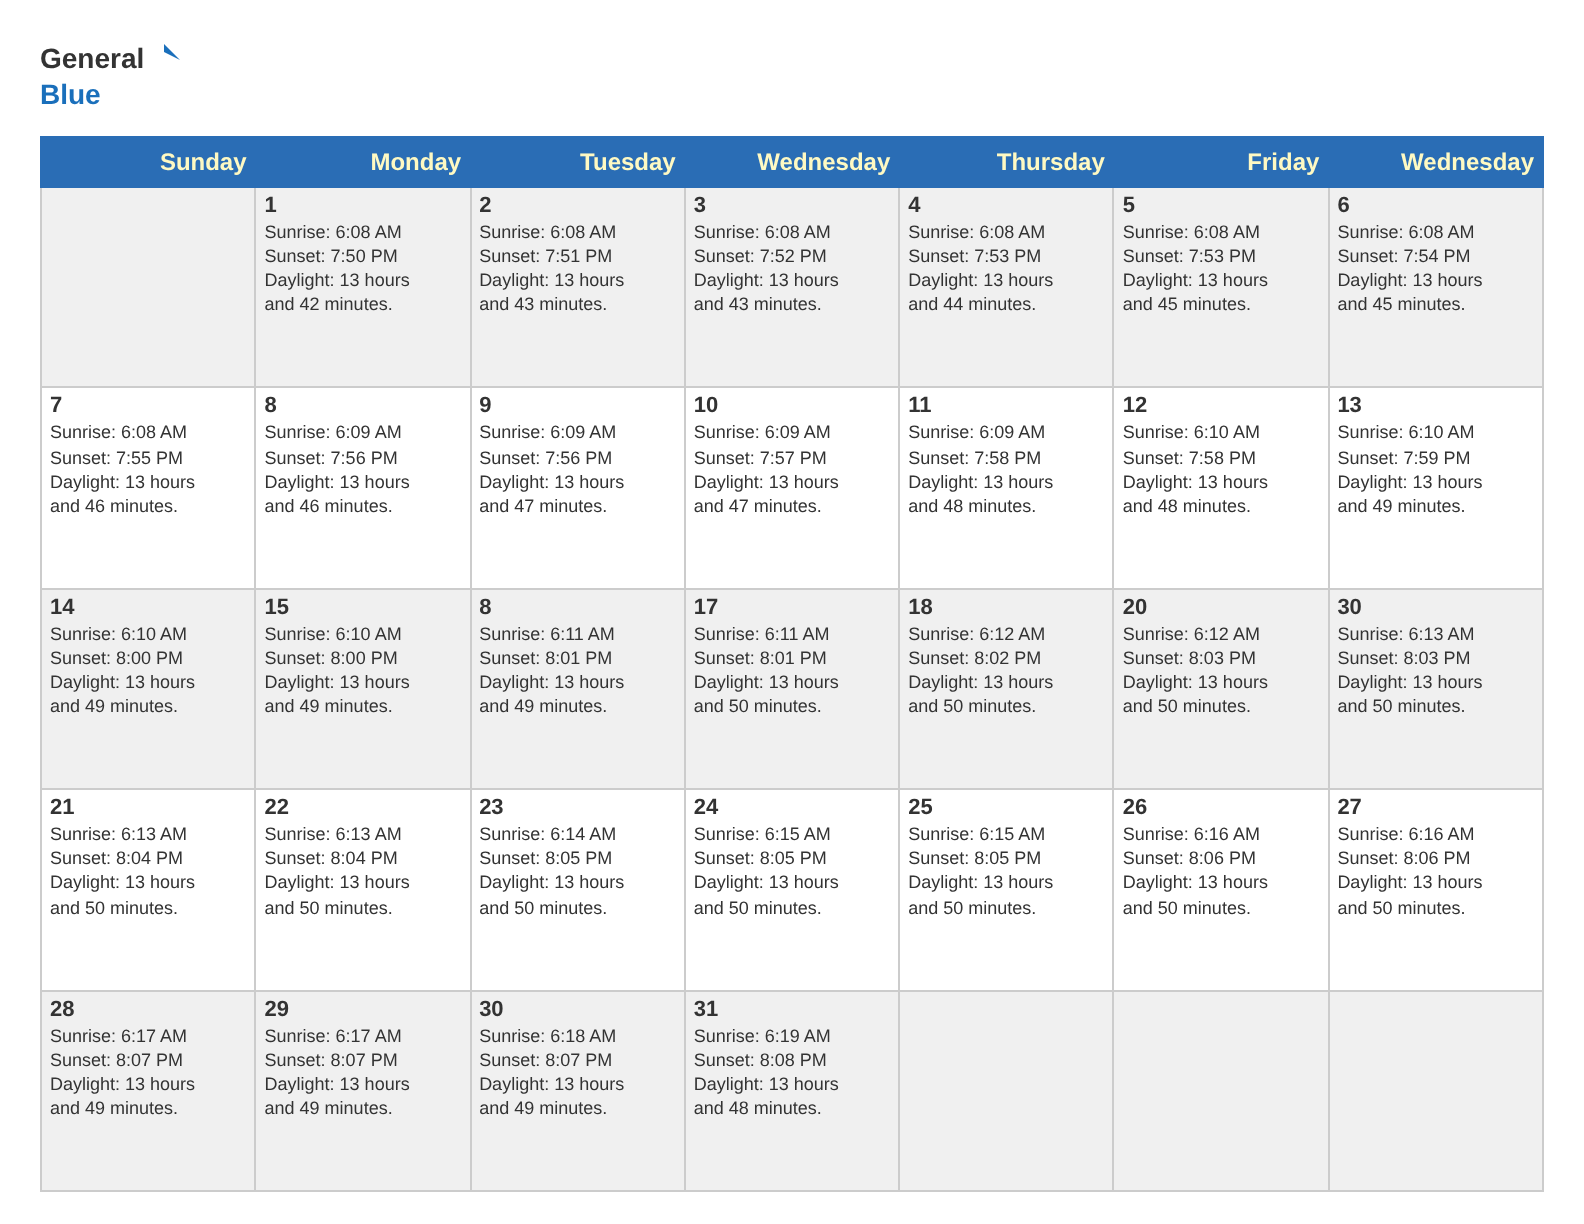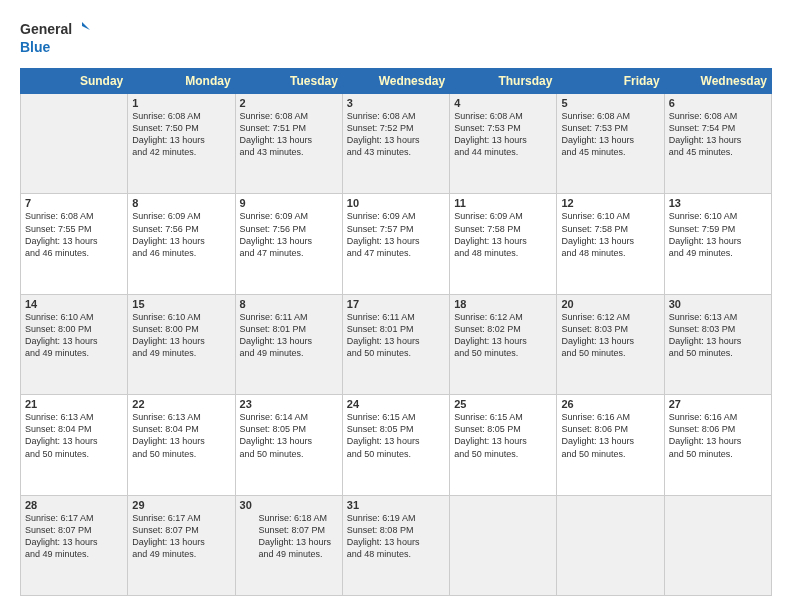--- a/index.html
+++ b/index.html
@@ -321,21 +321,21 @@
           </td>
           <td>
             <span class="day-num">29</span>
             <div class="day-info" style="white-space: pre-line;">Sunrise: 6:17 AM
 Sunset: 8:07 PM
 Daylight: 13 hours
 and 49 minutes.</div>
           </td>
           <td>
             <span class="day-num">30</span>
-            <div class="day-info" style="white-space: pre-line; margin-left: 19px;">Sunrise: 6:18 AM
+            <div class="day-info" style="white-space: pre-line;">Sunrise: 6:18 AM
 Sunset: 8:07 PM
 Daylight: 13 hours
 and 49 minutes.</div>
           </td>
           <td>
             <span class="day-num">31</span>
             <div class="day-info" style="white-space: pre-line;">Sunrise: 6:19 AM
 Sunset: 8:08 PM
 Daylight: 13 hours
 and 48 minutes.</div>

